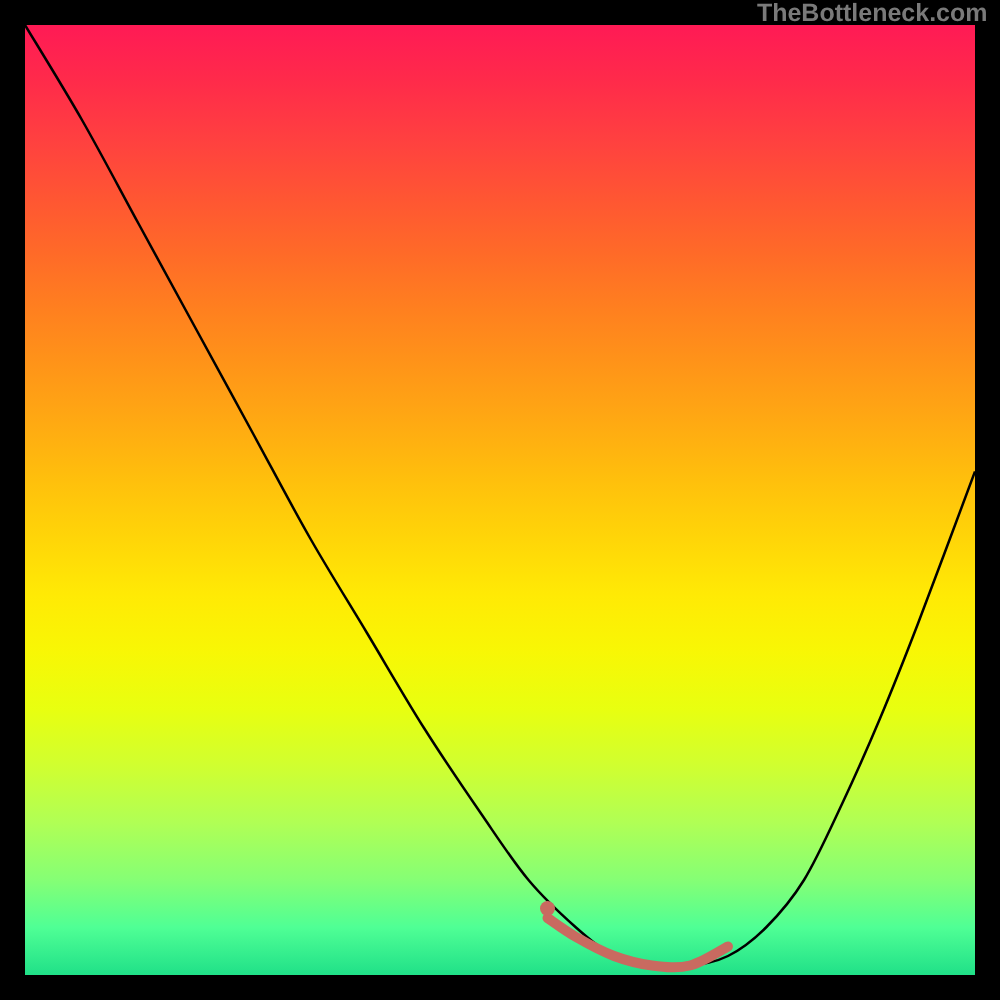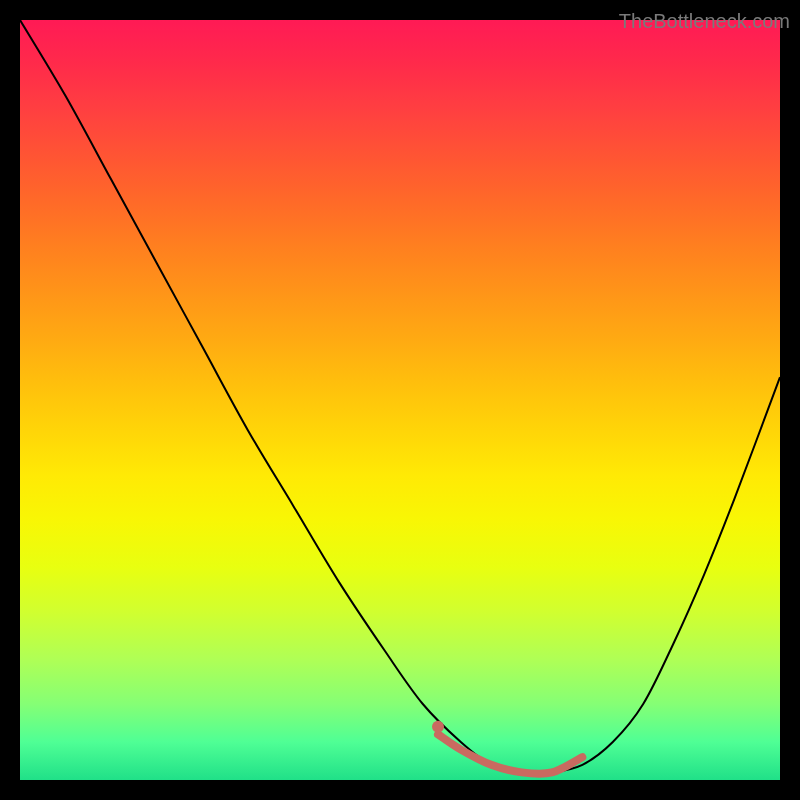--- a/index.html
+++ b/index.html
@@ -1,23 +1,23 @@
 <!DOCTYPE html>
 <html><head>
 <meta charset="utf-8">
 <style>
   * { margin: 0; padding: 0; box-sizing: border-box; }
   body { width: 800px; height: 800px; background: #000; position: relative; overflow: hidden; }
   .watermark {
     position: absolute;
-    top: 10px;
+    top: 0;
     right: 10px;
     font-family: Arial, sans-serif;
     font-size: 20px;
-    font-weight: normal;
+    font-weight: bold;
     color: #7a7a7a;
     z-index: 10;
     text-align: right;
   }
   .plot-area {
     position: absolute;
     left: 20px;
     top: 20px;
     width: 760px;
     height: 760px;

